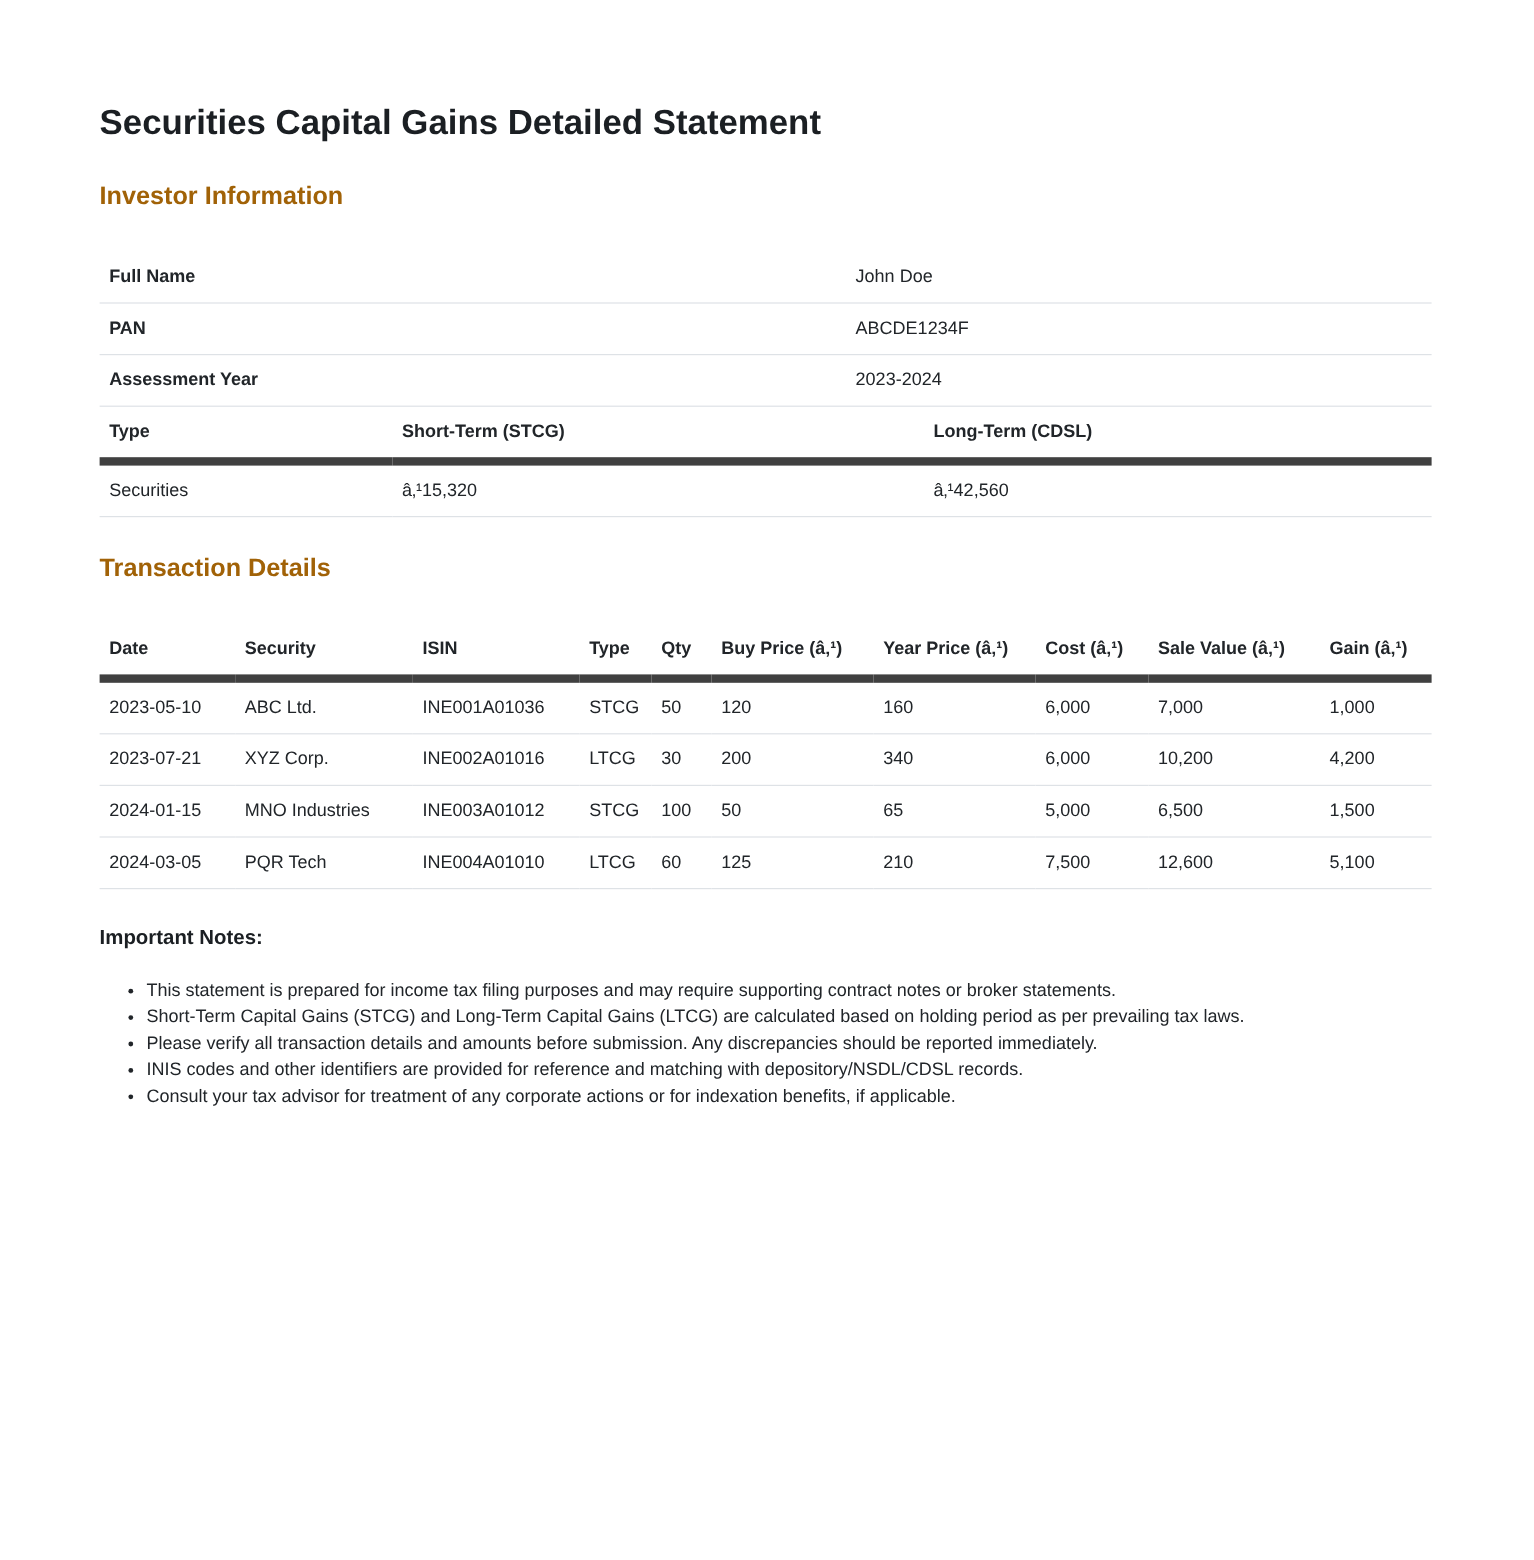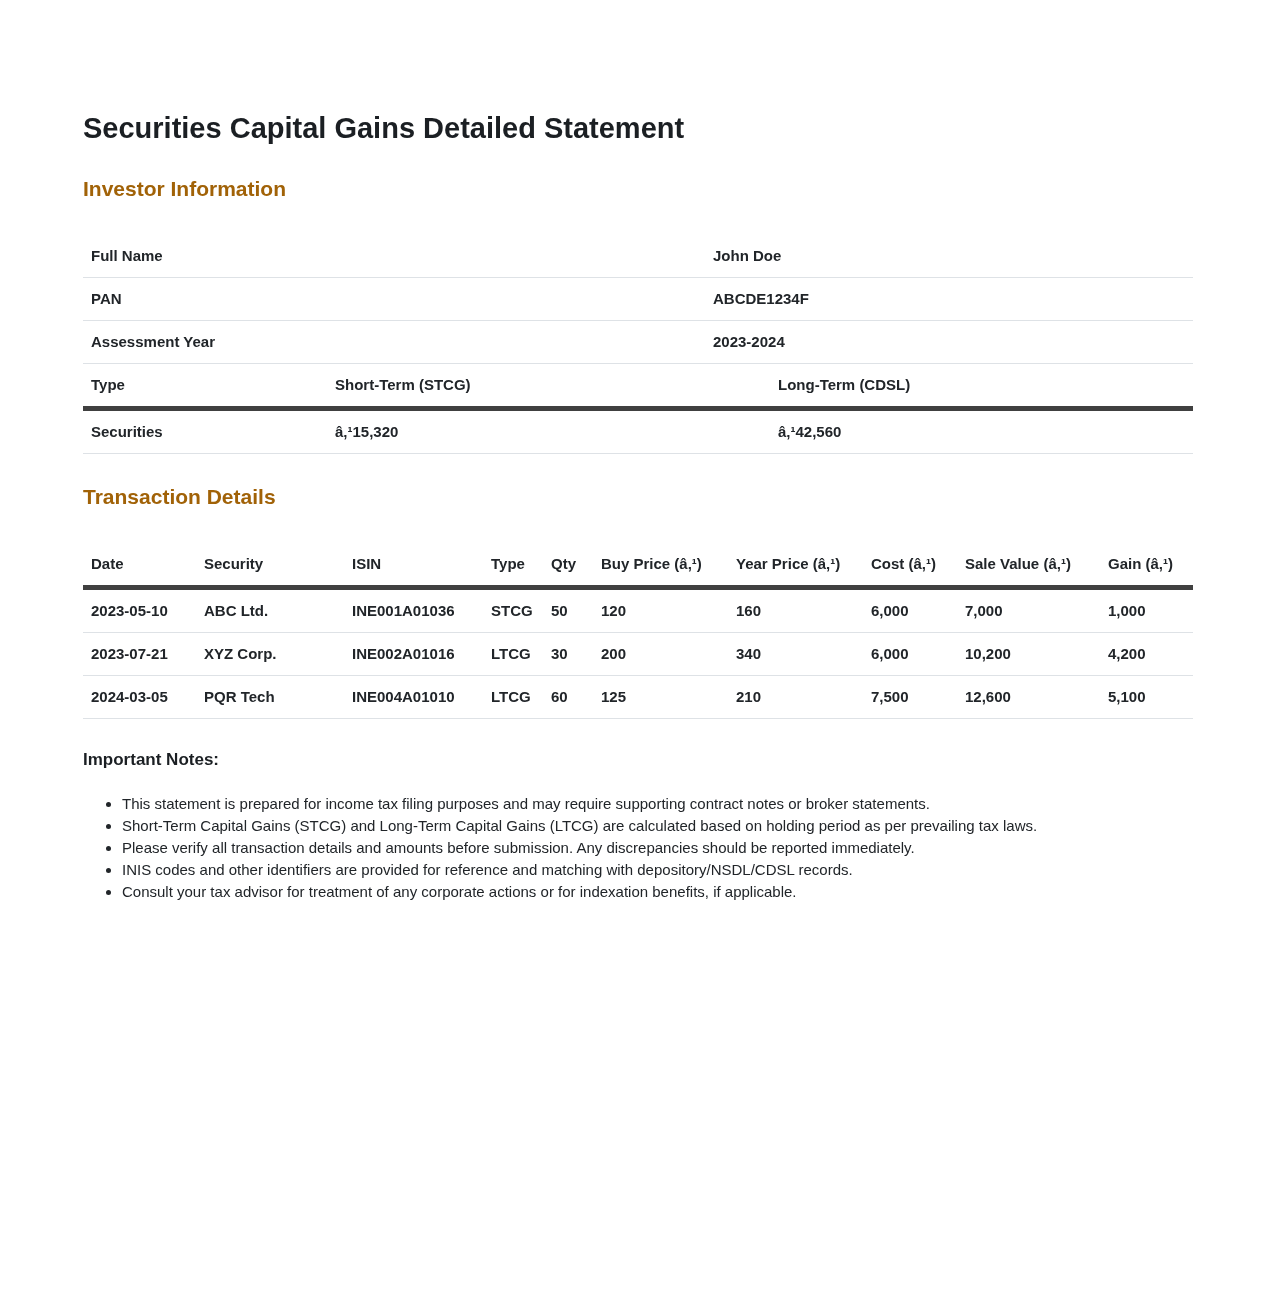--- a/index.html
+++ b/index.html
@@ -14,21 +14,20 @@
     font-family: "Liberation Sans", "DejaVu Sans", sans-serif;
     font-size: 15px;
     line-height: 20px;
     -webkit-font-smoothing: antialiased;
   }
   .page {
     width: 1110px;
     margin-left: 83px;
     padding-top: 86px;
     padding-bottom: 60px;
-    margin-top: 25px;
   }
   h1.title {
     font-size: 29px;
     line-height: 35px;
     font-weight: 700;
     margin: 0 0 30px 0;
     color: #1b1f23;
   }
   h2.section-heading {
     font-size: 21px;
@@ -55,27 +54,27 @@
     vertical-align: middle;
     font-size: 15px;
     line-height: 20px;
     padding: 11px 8px;
     border-bottom: 1px solid #dee2e6;
     overflow: hidden;
     white-space: nowrap;
   }
   thead th {
     font-weight: 700;
-    border-bottom: 5px solid #404040;
+    border-bottom: 7px solid #404040;
   }
   th.row-label {
     font-weight: 700;
   }
   td {
-    font-weight: 700;
+    font-weight: 400;
   }
   ul.notes-list {
     margin: 0;
     padding-left: 39px;
   }
   ul.notes-list li {
     font-size: 15px;
     line-height: 21px;
     margin: 0 0 1px 0;
     color: #212529;
@@ -182,20 +181,32 @@
         <td>INE002A01016</td>
         <td>LTCG</td>
         <td>30</td>
         <td>200</td>
         <td>340</td>
         <td>6,000</td>
         <td>10,200</td>
         <td>4,200</td>
       </tr>
       <tr>
+        <td>2024-01-15</td>
+        <td>MNO Industries</td>
+        <td>INE003A01012</td>
+        <td>STCG</td>
+        <td>100</td>
+        <td>50</td>
+        <td>65</td>
+        <td>5,000</td>
+        <td>6,500</td>
+        <td>1,500</td>
+      </tr>
+      <tr>
         <td>2024-03-05</td>
         <td>PQR Tech</td>
         <td>INE004A01010</td>
         <td>LTCG</td>
         <td>60</td>
         <td>125</td>
         <td>210</td>
         <td>7,500</td>
         <td>12,600</td>
         <td>5,100</td>

